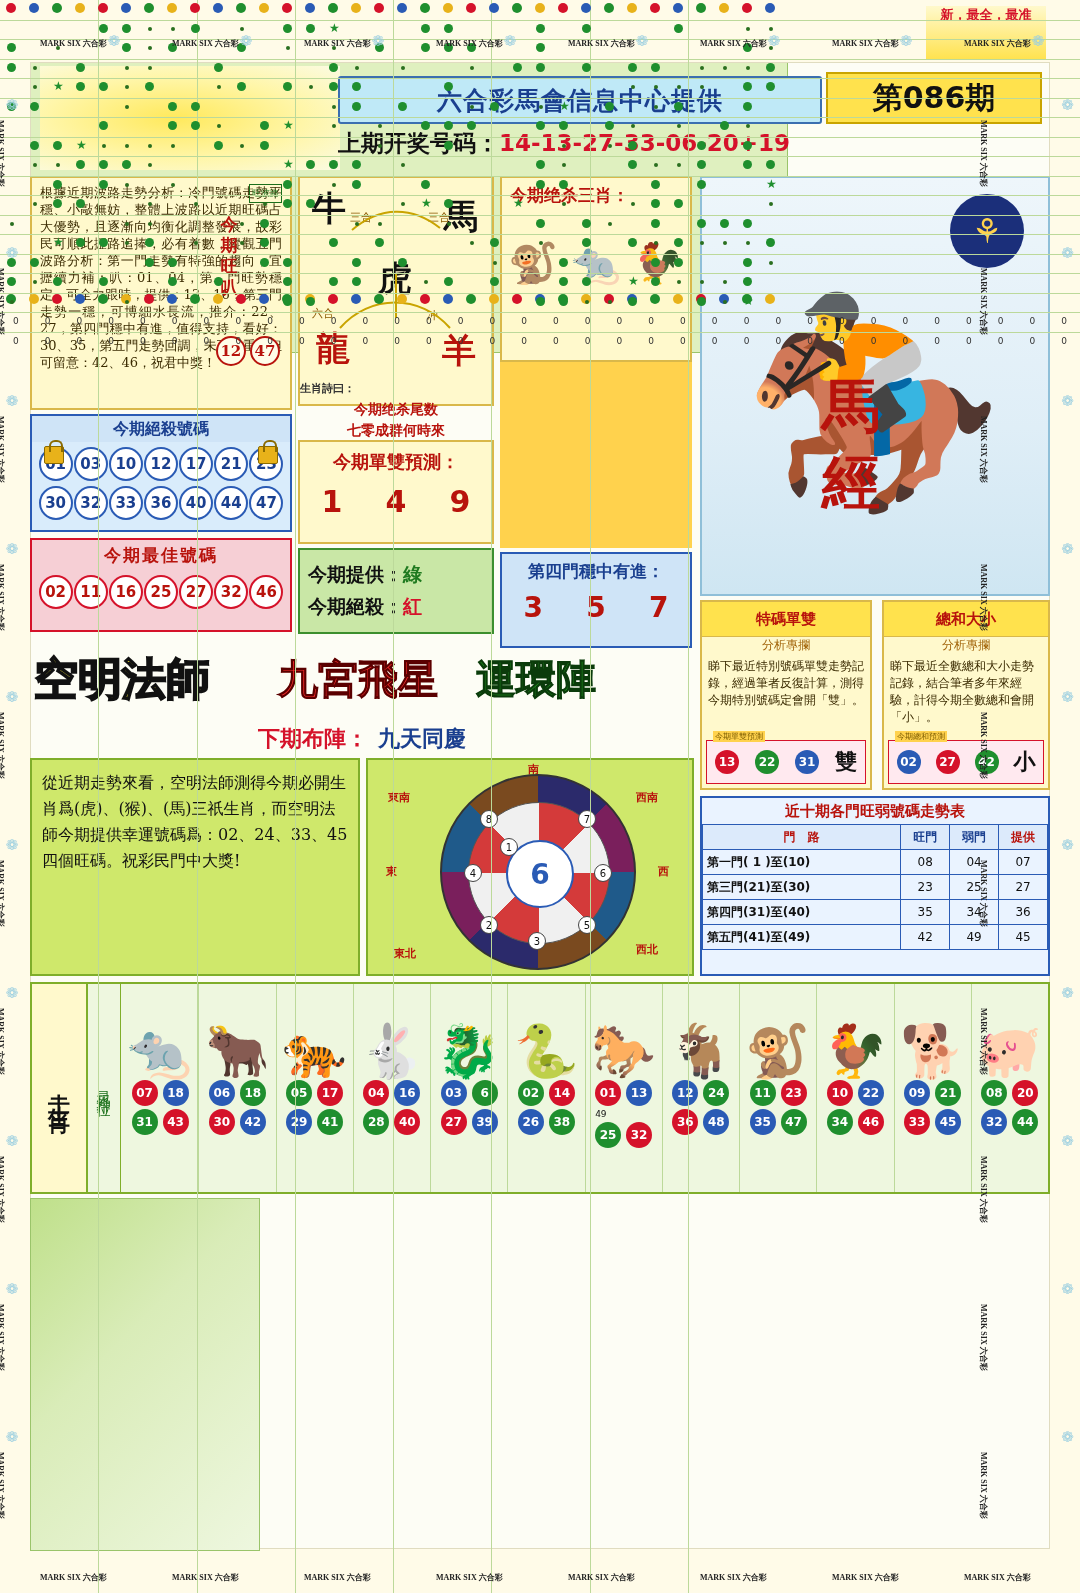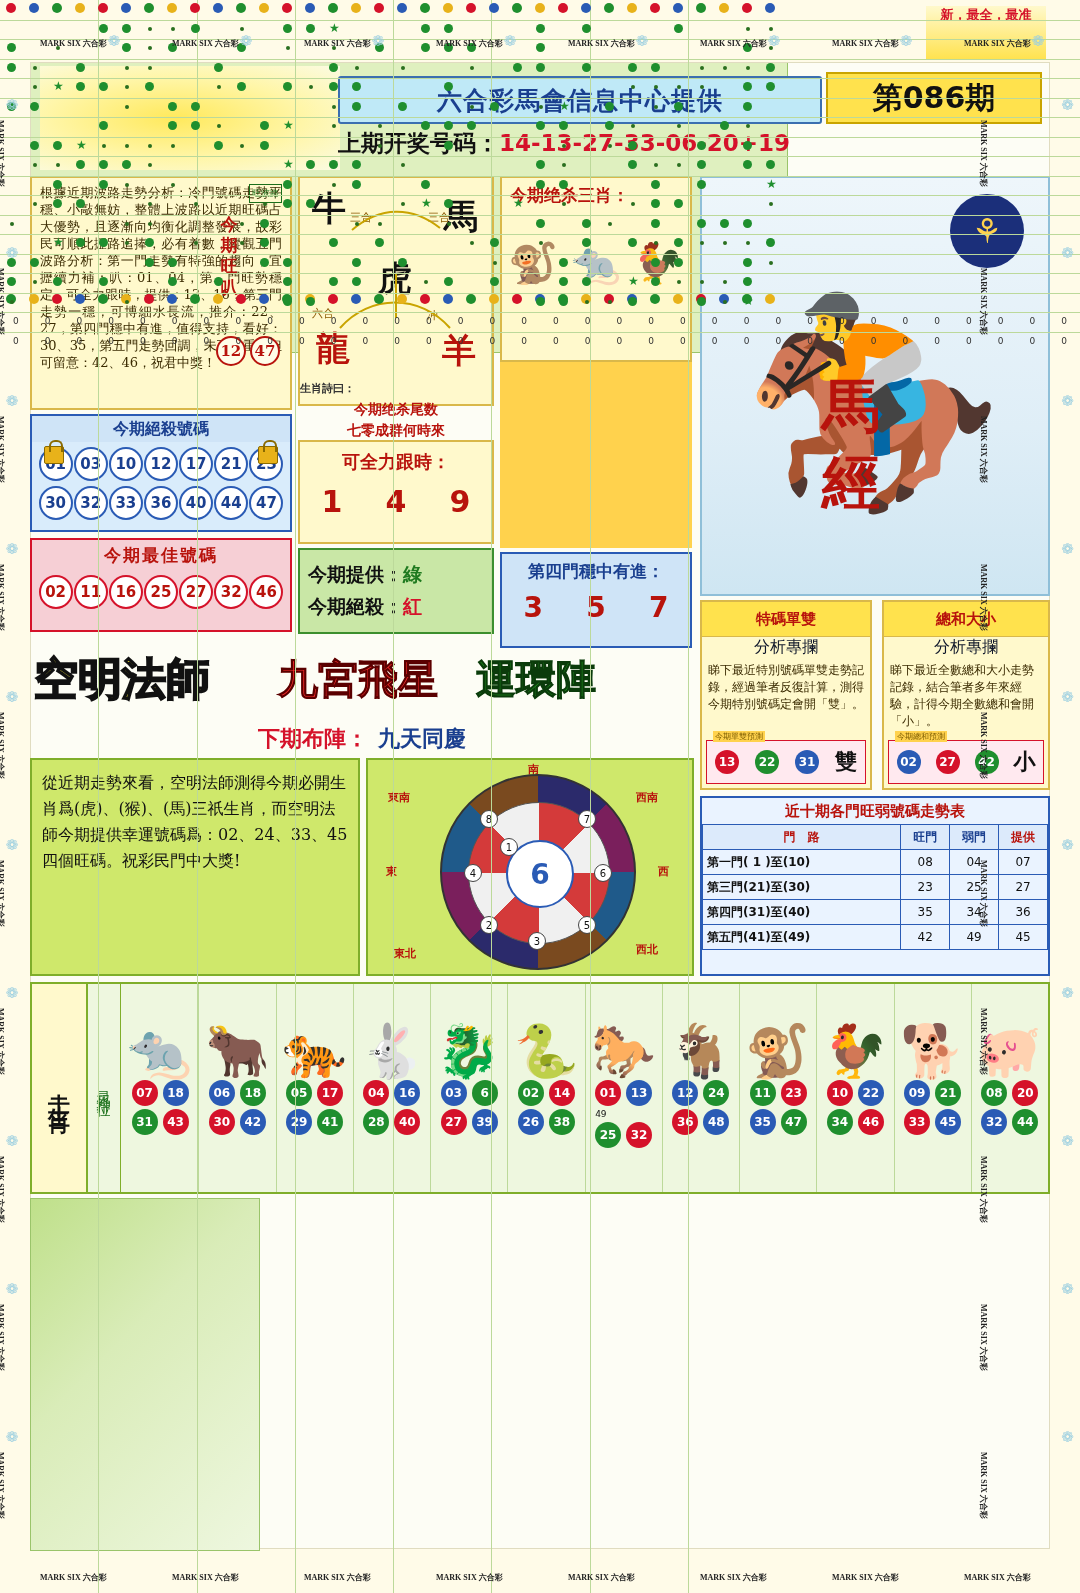--- a/index.html
+++ b/index.html
@@ -123,21 +123,21 @@
   .horse-emoji{position:absolute;left:40px;top:120px;font-size:210px;line-height:210px;}
   .majing{position:absolute;right:168px;top:190px;color:#b8130c;font-size:58px;font-weight:bold;font-family:"DejaVu Serif","Liberation Serif",serif;line-height:76px;}
   .badge-circle{position:absolute;right:24px;top:16px;width:74px;height:74px;border-radius:50%;background:#1b2f7a;color:#ffd24d;
     display:flex;align-items:center;justify-content:center;font-size:34px;font-weight:bold;}
 
   
   .tm{left:700px;top:600px;width:172px;height:190px;background:#fff9cc;border:2px solid #d9b84a;}
   .zh{left:882px;top:600px;width:168px;height:190px;background:#fff9cc;border:2px solid #d9b84a;}
   .cardhd{height:34px;background:#ffe24d;display:flex;align-items:center;justify-content:center;gap:4px;
     color:#b8130c;font-size:15px;font-weight:bold;border-bottom:1px solid #d9b84a;}
-  .cardsub{font-size:16px;color:#0f172a;text-align:center;}
+  .cardsub{font-size:12px;color:#a16207;text-align:center;}
   .cardtxt{font-size:12px;line-height:17px;color:#3a2a00;padding:4px 6px;
     font-family:"DejaVu Serif","Liberation Serif",serif;}
   .miniband{position:absolute;left:4px;bottom:4px;right:4px;height:42px;background:#ffe9ef;border:1px solid #d5122a;
     display:flex;align-items:center;justify-content:space-around;}
   .mb-ball{width:24px;height:24px;border-radius:50%;display:flex;align-items:center;justify-content:center;
     font-size:12px;font-weight:bold;color:#fff;}
   .mb-big{font-size:22px;font-weight:bold;color:#111;}
   .tinytag{position:absolute;top:-10px;left:6px;font-size:8px;background:#ffd24d;padding:0 2px;color:#7a5a00;}
 
   
@@ -295,21 +295,21 @@
     </svg>
   </div>
 
   <div class="panel zpoem">
     <div class="sub">生肖詩曰：</div>
     <div>今期绝杀尾数</div>
     <div>七零成群何時來</div>
   </div>
 
   <div class="panel kill-tail">
-    <div class="t">可全力跟時：</div>
+    <div class="t">今期單雙預測：</div>
     <div class="nums">
       <span>1</span>
       <span>4</span>
       <span>9</span>
     </div>
   </div>
 
   <div class="panel colors">
     <div>
       <span>今期提供：</span><span class="g">綠</span>

